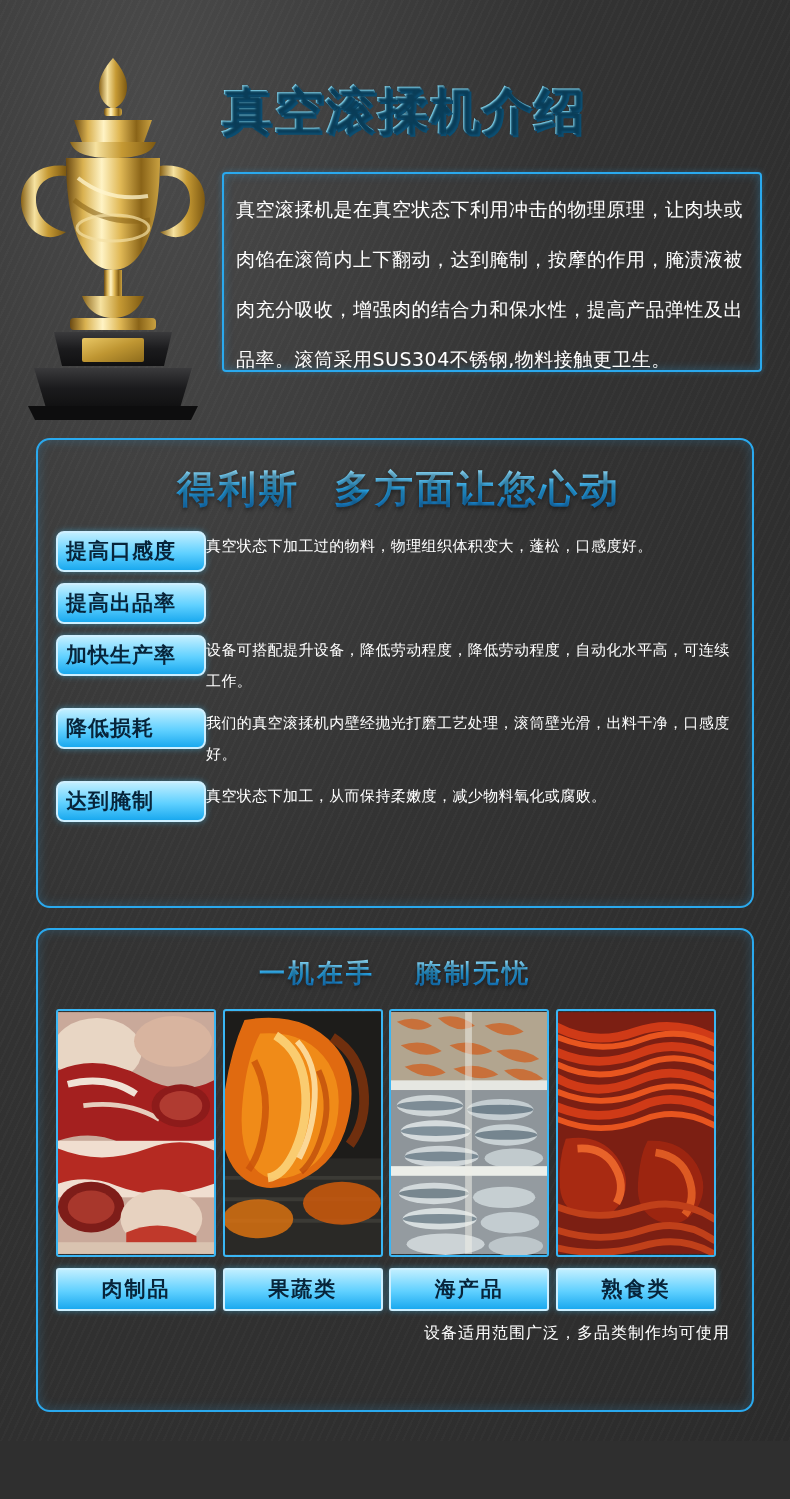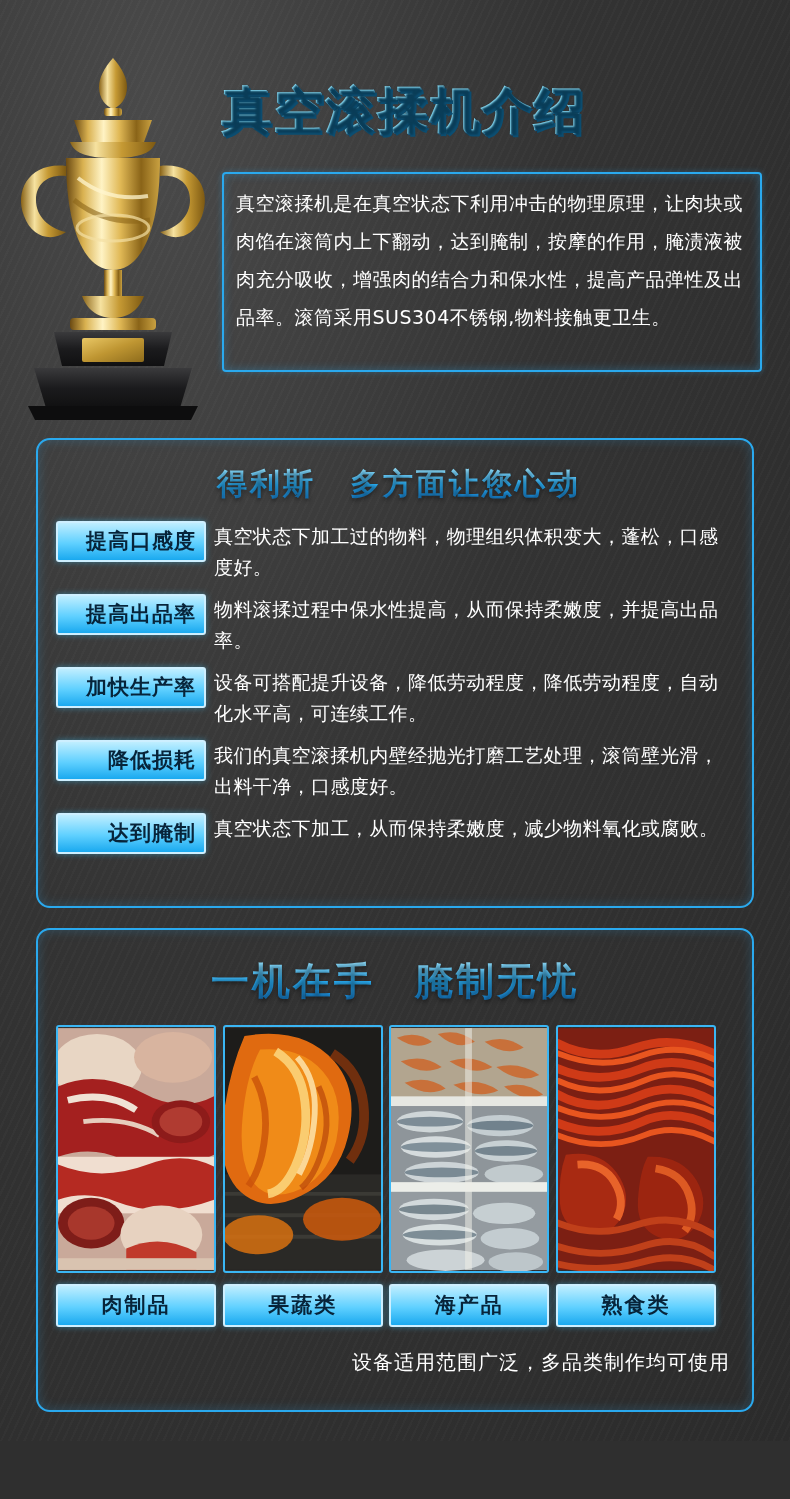--- a/index.html
+++ b/index.html
@@ -59,37 +59,37 @@
     width: 540px; height: 200px;
     border: 2px solid #2aa9ee;
     border-radius: 4px;
     box-shadow: 0 0 10px rgba(42,169,238,0.35) inset, 0 0 6px rgba(42,169,238,0.3);
   }
   .hero-text {
     position: absolute;
     left: 236px; top: 184px;
     width: 515px;
     font-size: 19px;
-    line-height: 38px;
+    line-height: 50px;
     color: #ffffff;
     letter-spacing: 0.5px;
   }
 
   
   .features {
     position: absolute;
     left: 36px; top: 438px;
     width: 718px; height: 470px;
     border: 2px solid #2aa9ee;
     border-radius: 14px;
     box-shadow: 0 0 12px rgba(42,169,238,0.25) inset;
   }
   .sec-title {
     text-align: center;
-    font-size: 30px;
+    font-size: 38px;
     font-weight: bold;
     letter-spacing: 3px;
     margin-top: 24px;
     background: linear-gradient(180deg, #b4efff 0%, #2cb6ff 50%, #0e6fc2 100%);
     -webkit-background-clip: text;
     background-clip: text;
     color: transparent;
     text-shadow: 0 2px 4px rgba(0,0,0,0.45);
     margin-left: 8px;
   }
@@ -100,52 +100,52 @@
     padding: 0 16px 0 18px;
   }
   .feat-row {
     display: flex;
     align-items: flex-start;
     margin-bottom: 11px;
   }
   .feat-tag {
     flex: 0 0 auto;
     min-width: 150px;
-    text-align: right;
+    text-align: left;
     padding: 4px 8px 5px;
     font-size: 21px;
     font-weight: bold;
     color: #07243a;
     letter-spacing: 1px;
     background: linear-gradient(180deg, #bfeeff 0%, #5fd0ff 55%, #1aa9ef 100%);
     border: 2px solid #cdefff;
-    border-radius: 3px;
+    border-radius: 8px;
     box-shadow: 0 0 6px rgba(60,200,255,0.45);
     white-space: nowrap;
   }
   .feat-desc {
-    margin-left: 8px;
-    font-size: 19px;
+    margin-left: 0;
+    font-size: 15px;
     line-height: 31px;
     color: #ffffff;
     letter-spacing: 0.4px;
   }
 
   
   .gallery {
     position: absolute;
     left: 36px; top: 928px;
     width: 718px; height: 484px;
     border: 2px solid #2aa9ee;
     border-radius: 14px;
     box-shadow: 0 0 12px rgba(42,169,238,0.25) inset;
   }
   .gal-title {
     text-align: center;
-    font-size: 38px;
+    font-size: 26px;
     font-weight: bold;
     letter-spacing: 3px;
     margin-top: 26px;
     background: linear-gradient(180deg, #b4efff 0%, #2cb6ff 50%, #0e6fc2 100%);
     -webkit-background-clip: text;
     background-clip: text;
     color: transparent;
     text-shadow: 0 2px 4px rgba(0,0,0,0.45);
   }
   .gal-title .gap { display: inline-block; width: 40px; }
@@ -171,24 +171,24 @@
     font-weight: bold;
     color: #07243a;
     letter-spacing: 2px;
     padding: 5px 0 6px;
     background: linear-gradient(180deg, #bfeeff 0%, #5fd0ff 55%, #1aa9ef 100%);
     border: 2px solid #cdefff;
     border-radius: 3px;
     box-shadow: 0 0 6px rgba(60,200,255,0.45);
   }
   .gal-foot {
-    margin-top: 22px;
+    margin-top: 12px;
     text-align: right;
     padding-right: 22px;
-    font-size: 20px;
+    font-size: 16px;
     color: #ffffff;
     letter-spacing: 1px;
   }
 
   
 </style>
 </head>
 <body>
 
 <div class="page">
@@ -261,21 +261,20 @@
       <span>得利斯</span><span class="gap"></span><span>多方面让您心动</span>
     </div>
 
     <div class="feat-list">
       <div class="feat-row">
         <div class="feat-tag">提高口感度</div>
         <div class="feat-desc">真空状态下加工过的物料，物理组织体积变大，蓬松，口感度好。</div>
       </div>
       <div class="feat-row">
         <div class="feat-tag">提高出品率</div>
-        <div class="feat-desc">物料滚揉过程中保水性提高，从而保持柔嫩度，并提高出品率。</div>
       </div>
       <div class="feat-row">
         <div class="feat-tag">加快生产率</div>
         <div class="feat-desc">设备可搭配提升设备，降低劳动程度，降低劳动程度，自动化水平高，可连续工作。</div>
       </div>
       <div class="feat-row">
         <div class="feat-tag">降低损耗</div>
         <div class="feat-desc">我们的真空滚揉机内壁经抛光打磨工艺处理，滚筒壁光滑，出料干净，口感度好。</div>
       </div>
       <div class="feat-row">

